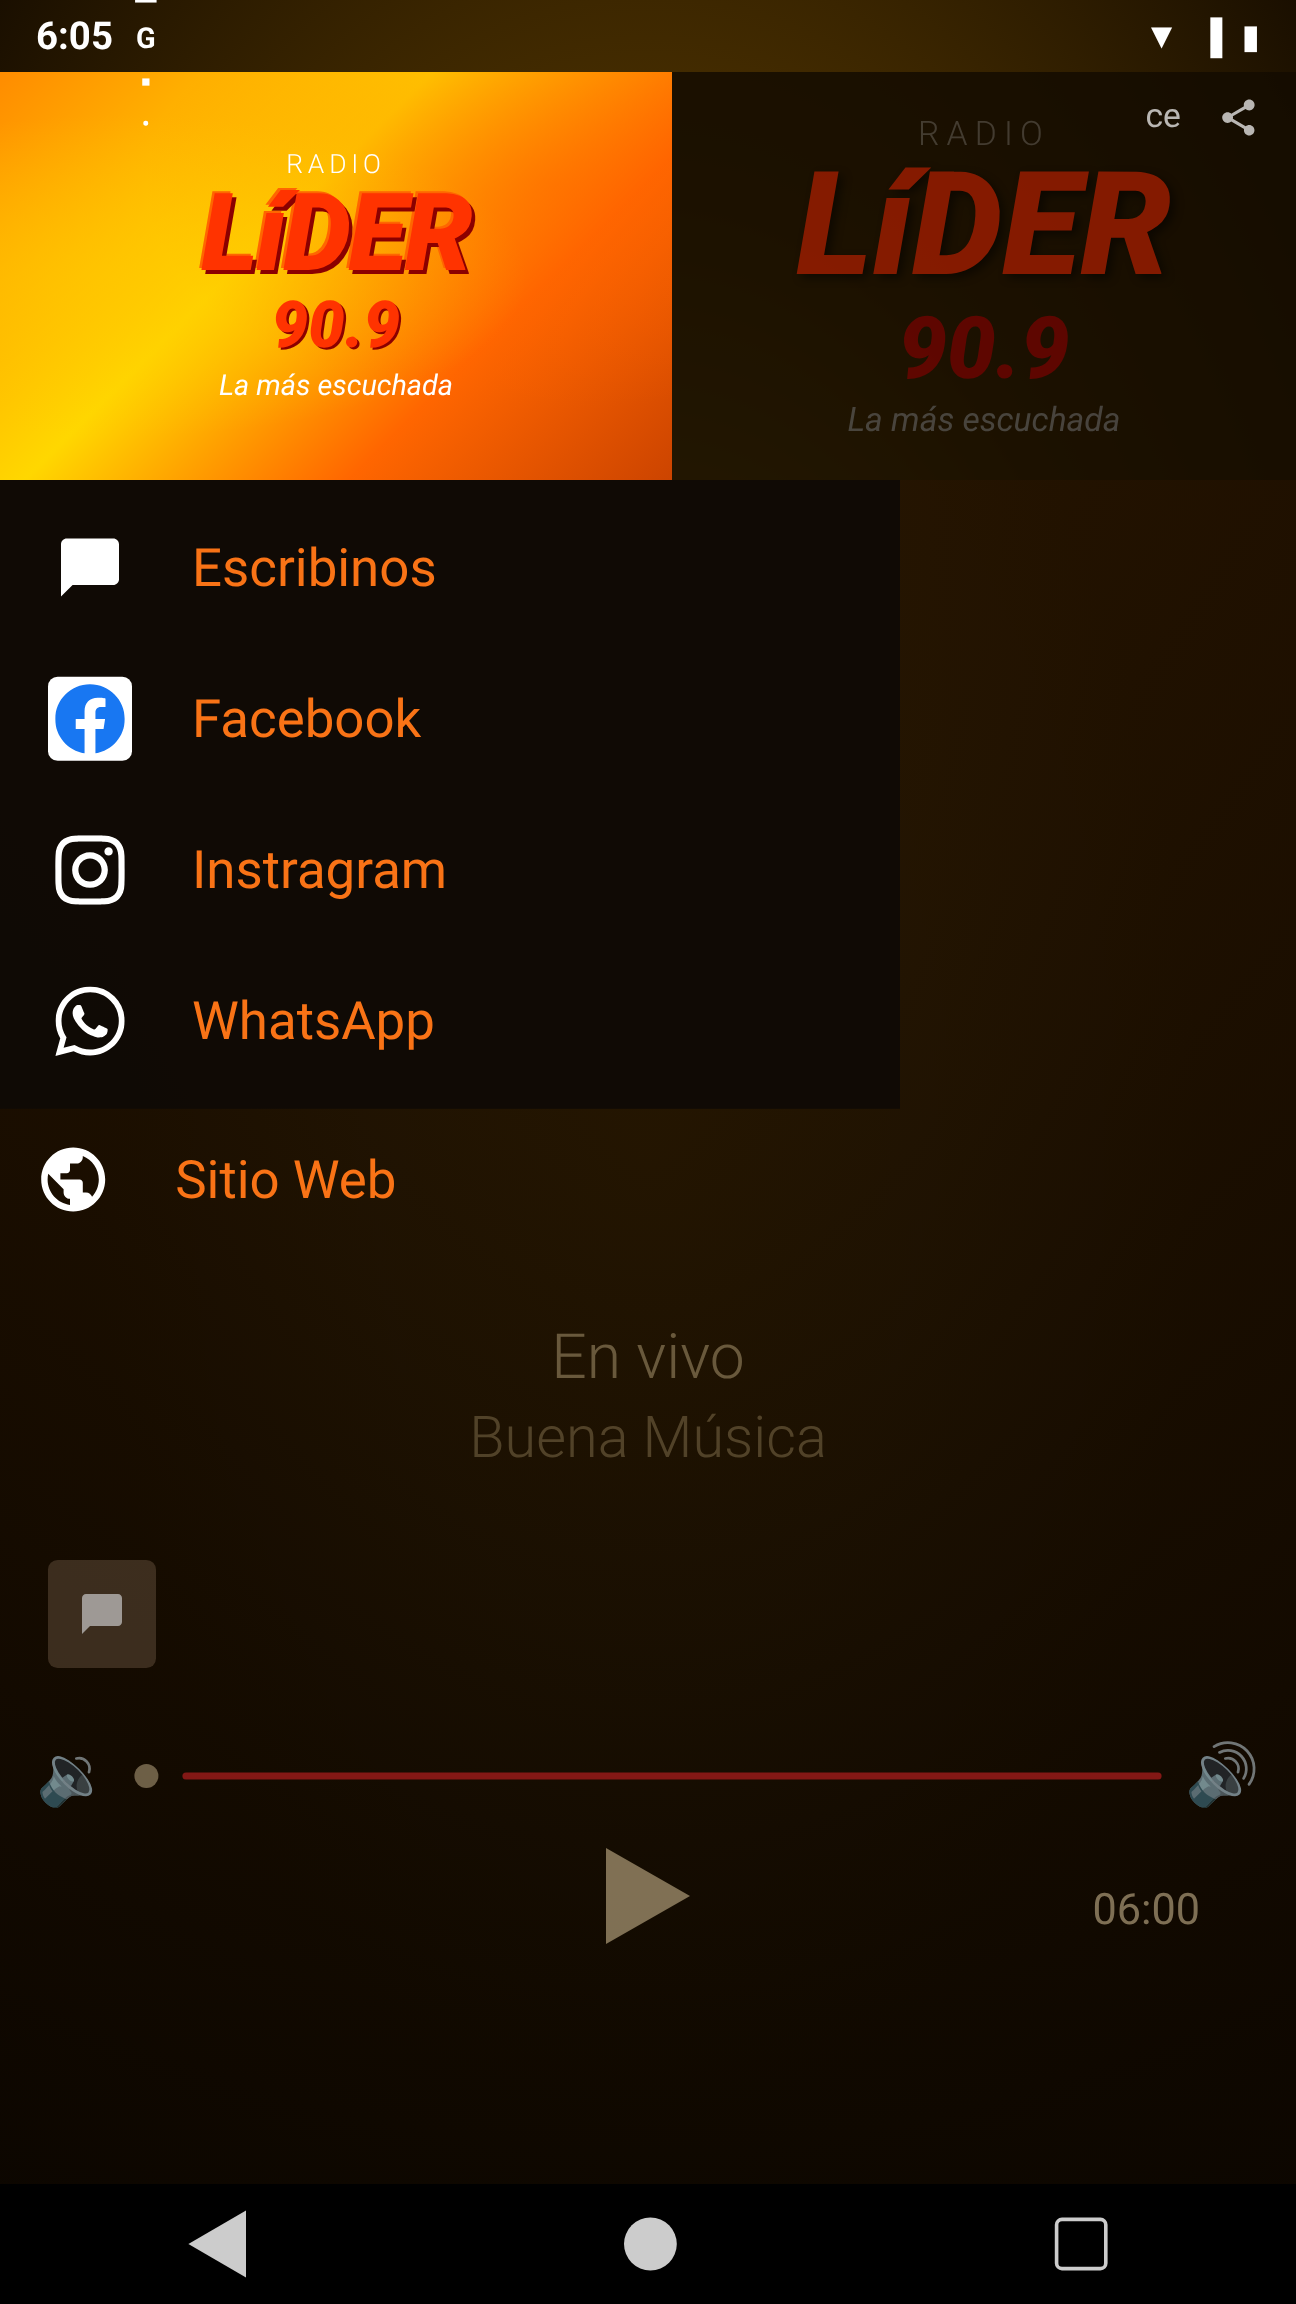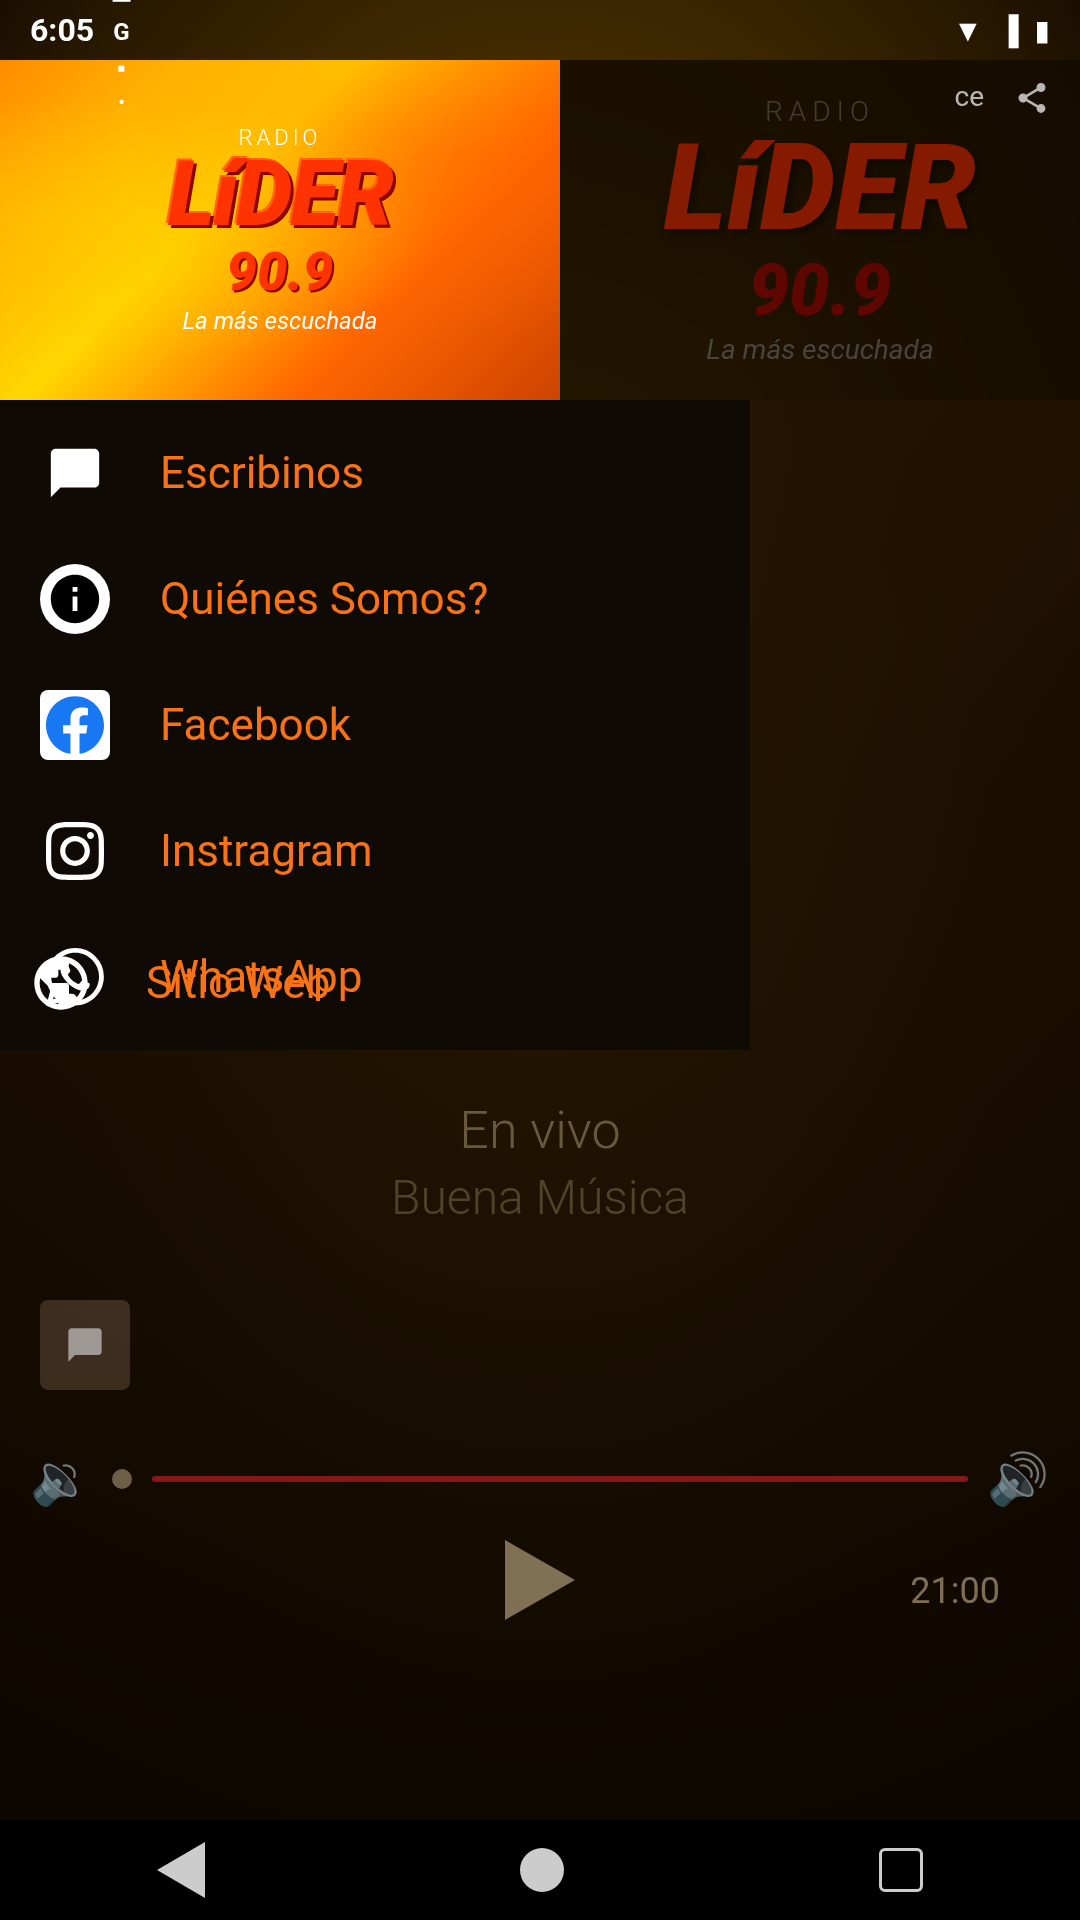--- a/index.html
+++ b/index.html
@@ -534,21 +534,21 @@
   <span class="vol-icon-left">🔉</span>
   <div class="vol-dot"></div>
   <div class="vol-slider"></div>
   <span class="vol-icon-right">🔊</span>
 </div>
 
 <div class="play-area">
   <div class="play-btn"></div>
 </div>
 
-<div class="time-display">21:00</div>
+<div class="time-display">06:00</div>
 
 <div class="nav-bar">
   <div class="nav-btn">
     <div class="nav-back"></div>
   </div>
   <div class="nav-btn">
     <div class="nav-home"></div>
   </div>
   <div class="nav-btn">
     <div class="nav-square"></div>
@@ -561,28 +561,20 @@
 
     <div class="menu-item">
       <div class="menu-icon menu-icon-chat">
         <svg width="58" height="58" viewBox="0 0 24 24" fill="white">
           <path d="M20 2H4c-1.1 0-2 .9-2 2v18l4-4h14c1.1 0 2-.9 2-2V4c0-1.1-.9-2-2-2z"></path>
         </svg>
       </div>
       <span class="menu-label">Escribinos</span>
     </div>
 
-    <div class="menu-item">
-      <div class="menu-icon menu-icon-info">
-        <svg width="58" height="58" viewBox="0 0 24 24" fill="black">
-          <path d="M12 2C6.48 2 2 6.48 2 12s4.48 10 10 10 10-4.48 10-10S17.52 2 12 2zm1 15h-2v-6h2v6zm0-8h-2V7h2v2z"></path>
-        </svg>
-      </div>
-      <span class="menu-label">Quiénes Somos?</span>
-    </div>
 
     <div class="menu-item">
       <div class="menu-icon menu-icon-fb">
         <svg width="58" height="58" viewBox="0 0 24 24" fill="#1877F2">
           <path d="M24 12.073c0-6.627-5.373-12-12-12s-12 5.373-12 12c0 5.99 4.388 10.954 10.125 11.854v-8.385H7.078v-3.47h3.047V9.43c0-3.007 1.792-4.669 4.533-4.669 1.312 0 2.686.235 2.686.235v2.953H15.83c-1.491 0-1.956.925-1.956 1.874v2.25h3.328l-.532 3.47h-2.796v8.385C19.612 23.027 24 18.062 24 12.073z"></path>
         </svg>
       </div>
       <span class="menu-label">Facebook</span>
     </div>
 

